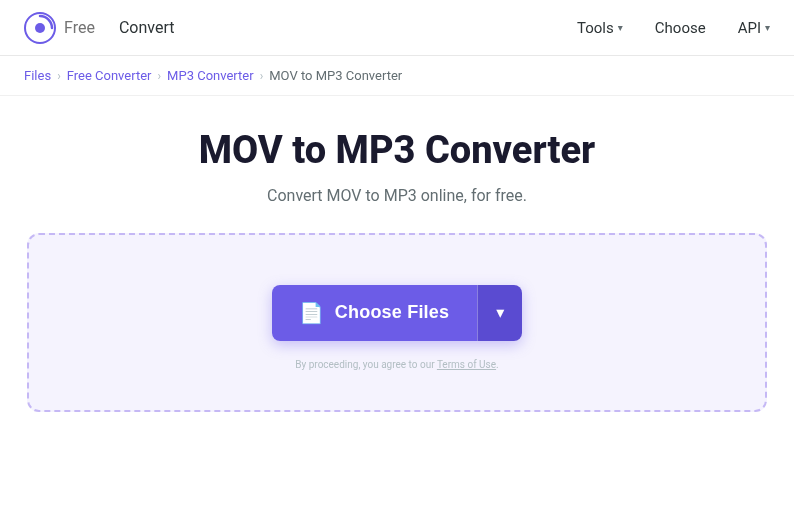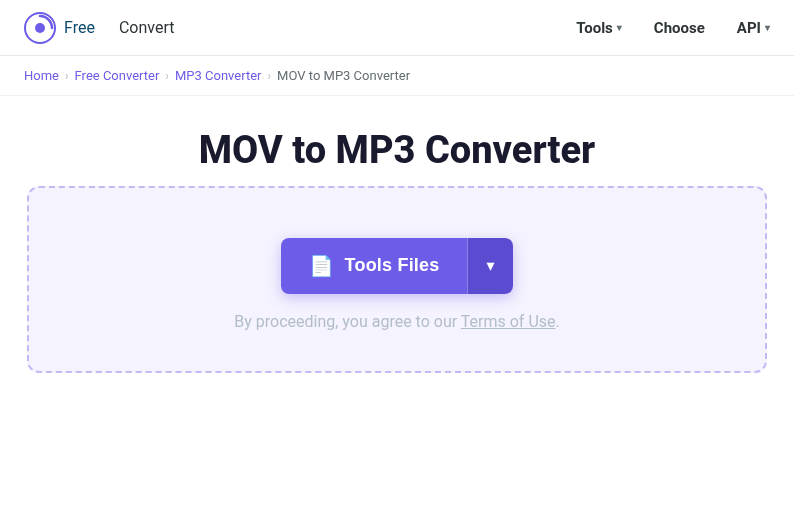--- a/index.html
+++ b/index.html
@@ -23,40 +23,39 @@
       display: flex;
       align-items: center;
       gap: 8px;
       margin-right: auto;
     }
     .logo-icon {
       width: 32px;
       height: 32px;
     }
     .logo-free {
-      color: #0c4a6e;
+      color: #737373;
     }
     .logo-convert {
       color: #2d3436;
       margin-left: 24px;
     }
     .nav {
       display: flex;
       align-items: center;
       gap: 32px;
     }
     .nav-item {
       font-size: 15px;
       color: #2d3436;
       cursor: pointer;
       display: flex;
       align-items: center;
       gap: 4px;
       text-decoration: none;
-      font-weight: bold;
     }
     .chevron-down {
       font-size: 10px;
       color: #636e72;
     }
 
     
     .breadcrumb {
       padding: 12px 24px;
       display: flex;
@@ -148,21 +147,21 @@
       font-size: 14px;
       color: #636e72;
       margin-bottom: 8px;
     }
     .signup-link {
       color: #6c5ce7;
       text-decoration: none;
       cursor: pointer;
     }
     .terms-text {
-      font-size: 16px;
+      font-size: 10px;
       color: #b2bec3;
     }
     .terms-link {
       color: #b2bec3;
       text-decoration: underline;
       cursor: pointer;
     }
   </style>
 </head>
 <body>
@@ -188,37 +187,38 @@
       <span>Choose</span>
     </a>
     <a class="nav-item">
       <span>API</span>
       <span class="chevron-down">▾</span>
     </a>
   </nav>
 </header>
 
 <nav class="breadcrumb">
-  <a class="breadcrumb-item">Home</a>
+  <a class="breadcrumb-item">Files</a>
   <span class="breadcrumb-sep">›</span>
   <a class="breadcrumb-item">Free Converter</a>
   <span class="breadcrumb-sep">›</span>
   <a class="breadcrumb-item">MP3 Converter</a>
   <span class="breadcrumb-sep">›</span>
   <span class="breadcrumb-current">MOV to MP3 Converter</span>
 </nav>
 
 <main class="main">
   <h1 class="page-title">MOV to MP3 Converter</h1>
+  <p class="page-subtitle">Convert MOV to MP3 online, for free.</p>
 
   <div class="upload-area">
     <div class="choose-files-wrapper">
       <button class="choose-files-btn">
         <span class="file-icon">📄</span>
-        <span>Tools Files</span>
+        <span>Choose Files</span>
       </button>
       <button class="dropdown-btn">
         <span>▾</span>
       </button>
     </div>
 
     <p class="terms-text">
       <span>By proceeding, you agree to our </span><a class="terms-link">Terms of Use</a><span>.</span>
     </p>
   </div>

